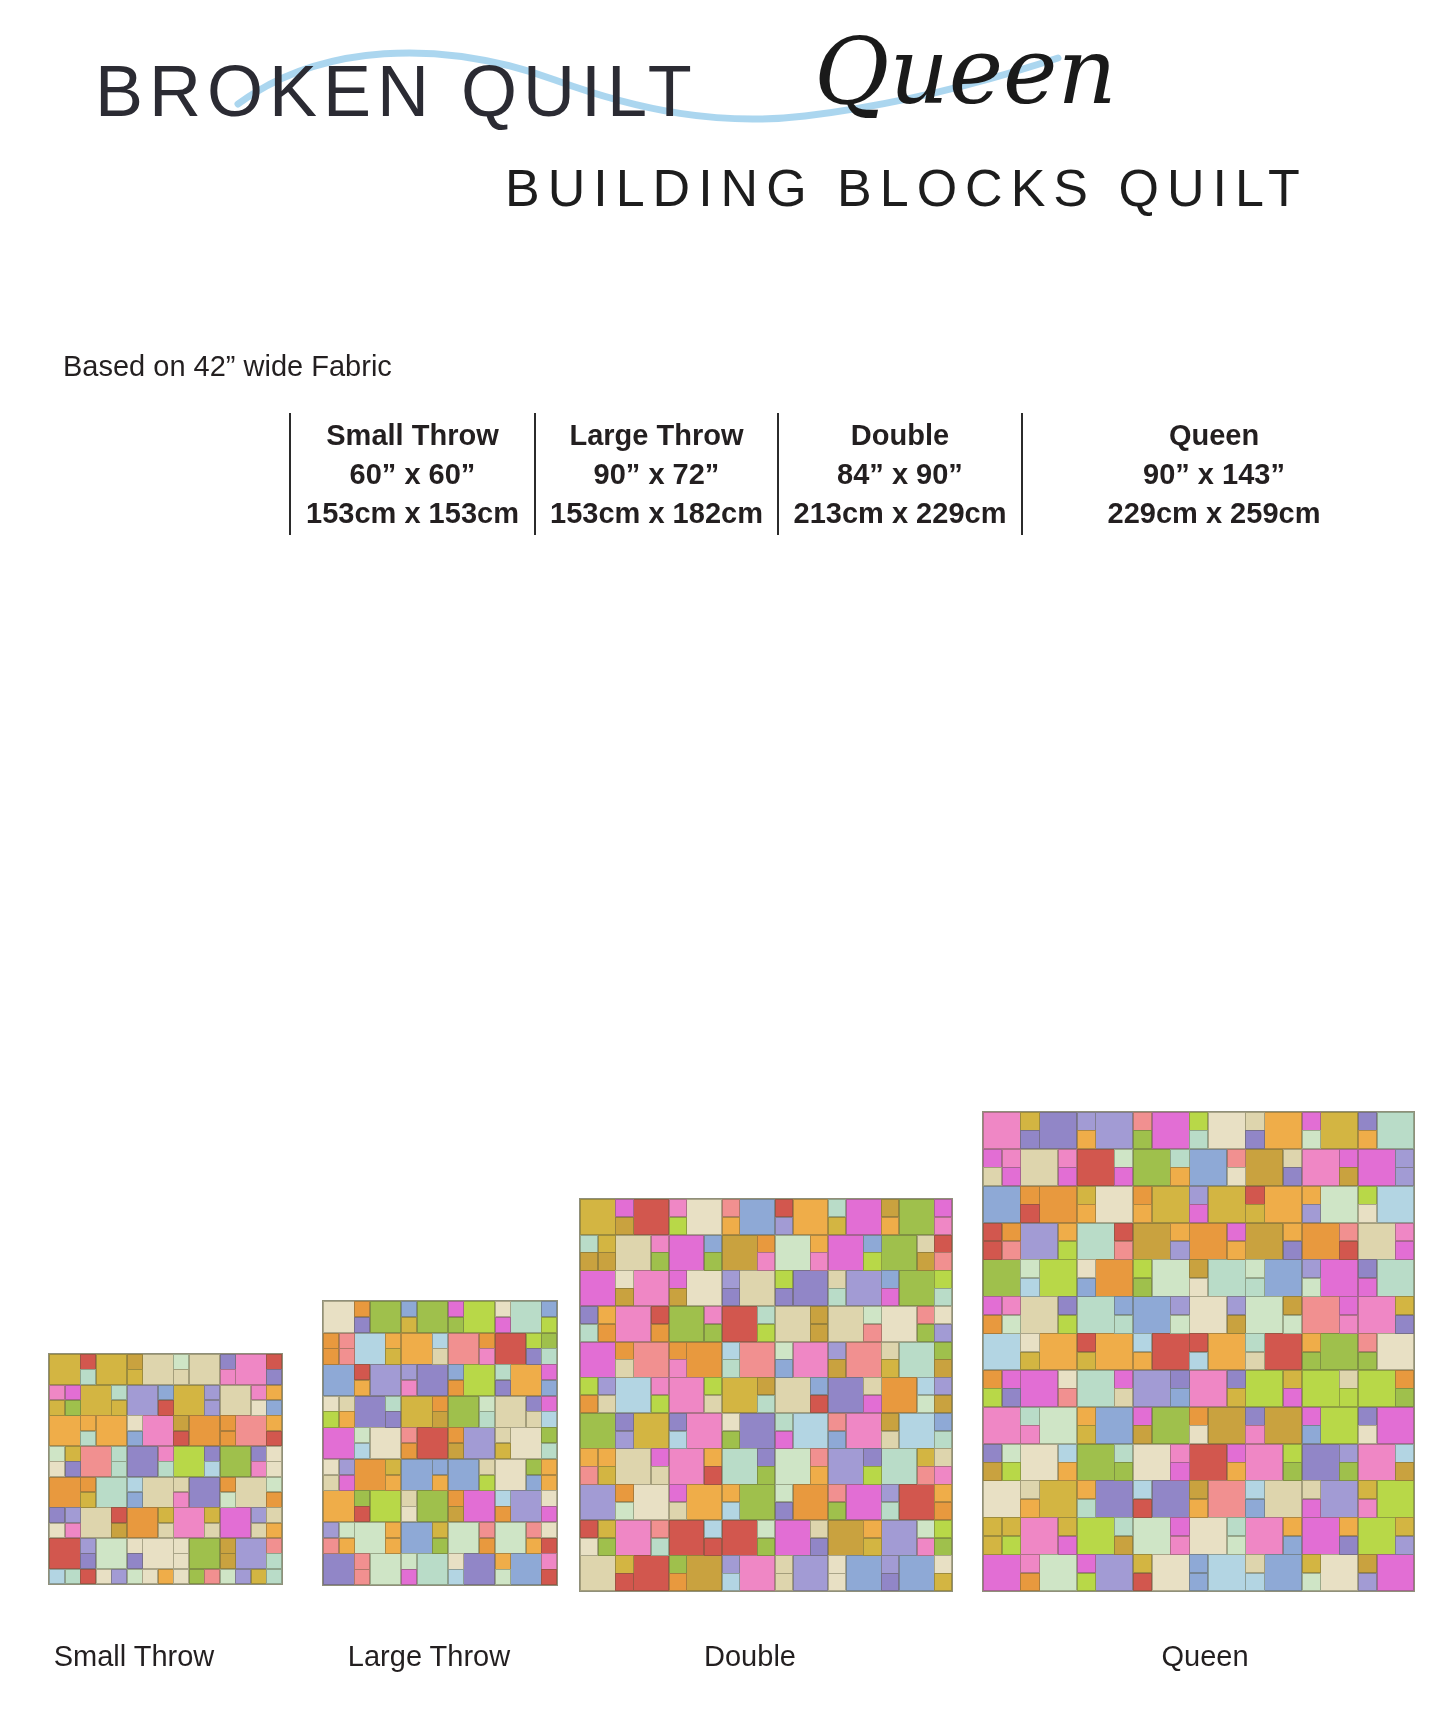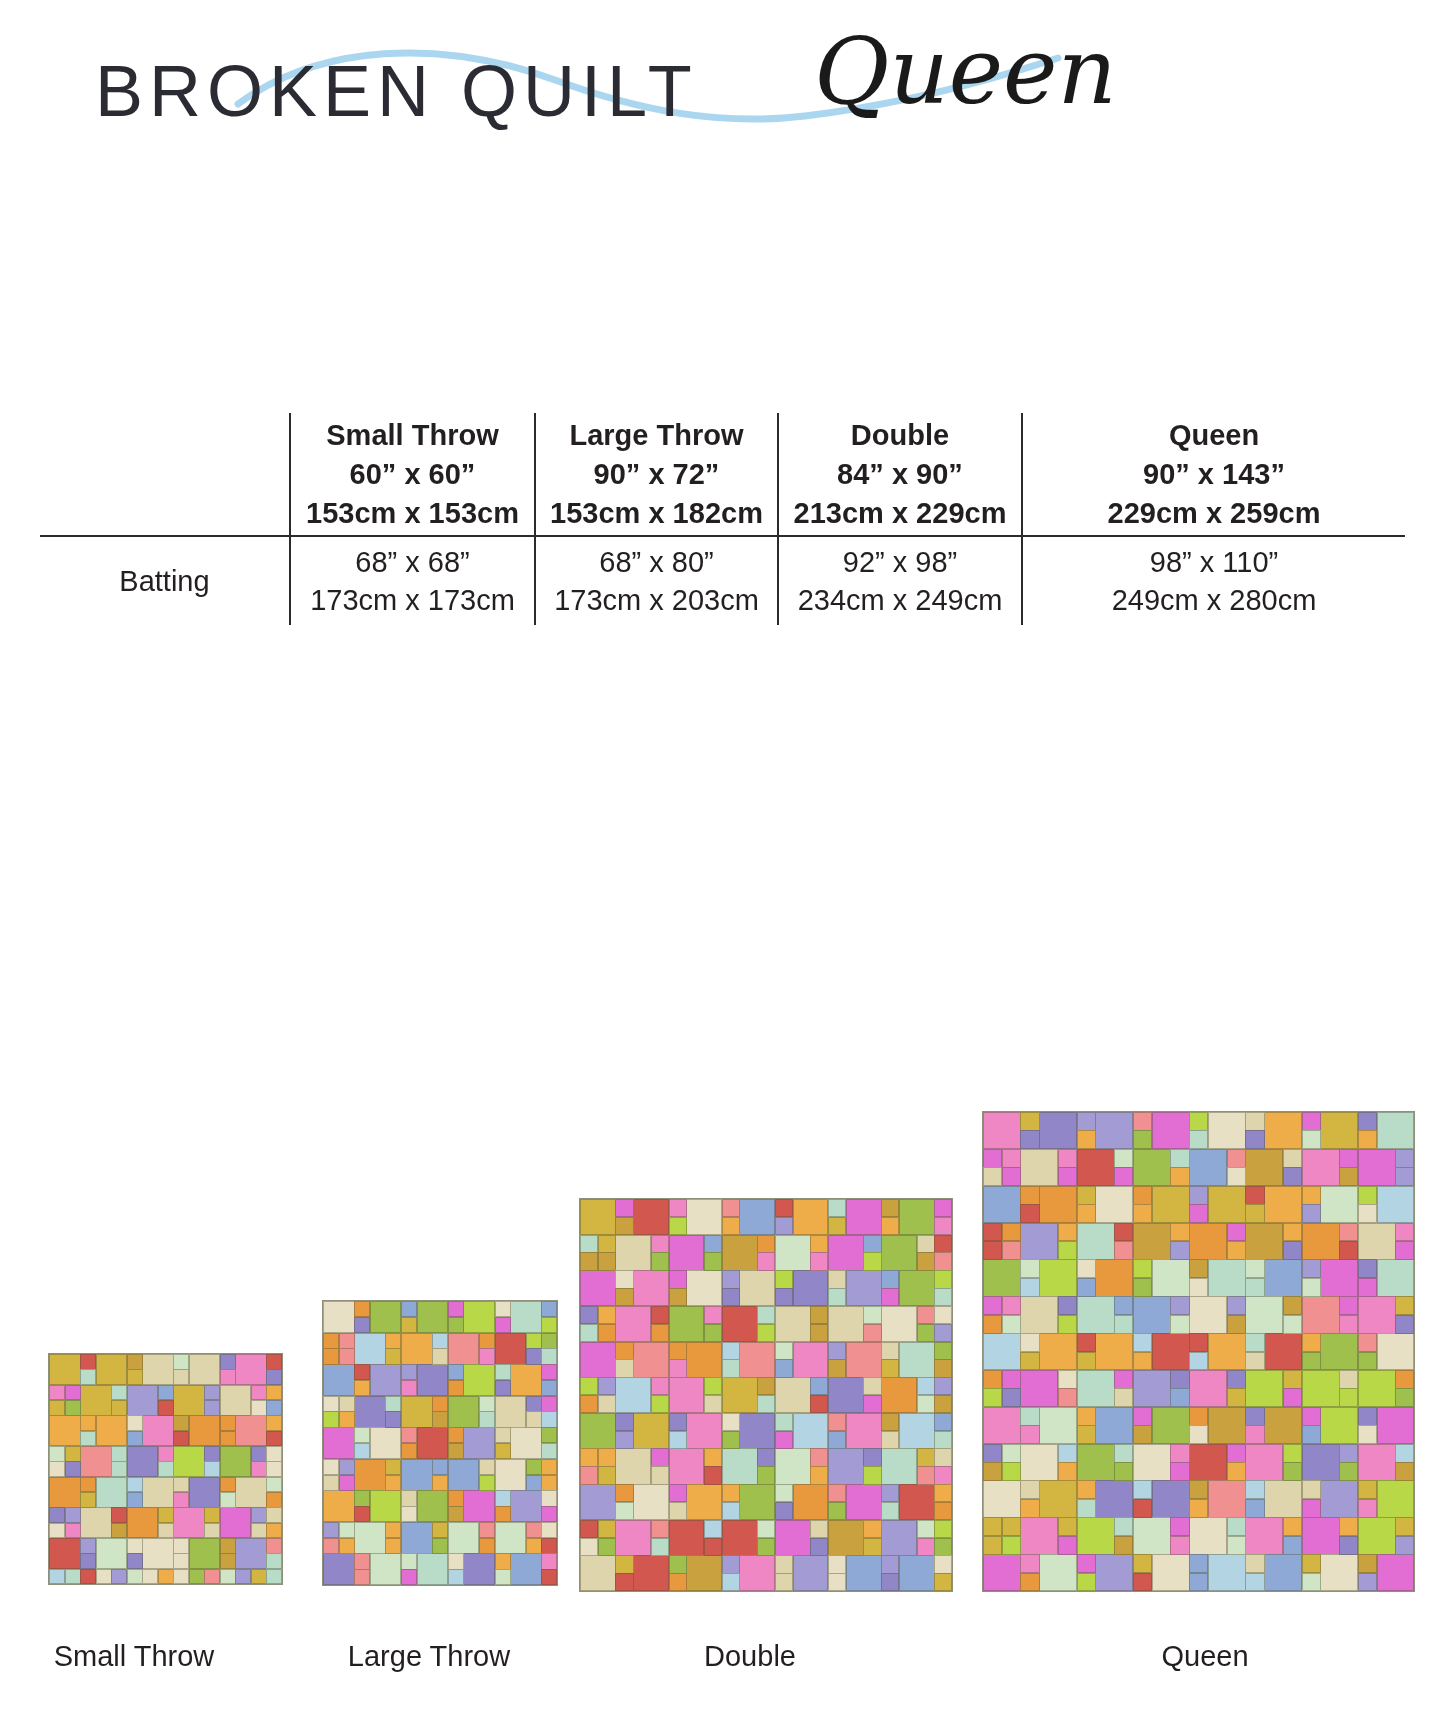--- a/index.html
+++ b/index.html
@@ -49,20 +49,22 @@
 <div class="page">
 
   <div>
     <svg class="swoosh-svg" width="1445" height="220" viewBox="0 0 1445 220">
       <path d="M 238 104 C 320 44 440 38 555 80 C 640 111 720 126 805 116 C 895 105 985 82 1058 58" fill="none" stroke="#a7d4ee" stroke-width="7" stroke-linecap="round" opacity="0.95"></path>
     </svg>
     <span class="brand-name">BROKEN QUILT</span>
     <span class="brand-script">Queen</span>
   </div>
 
+  <div class="doc-title">BUILDING BLOCKS QUILT</div>
+  <div class="note">Based on 42” wide Fabric</div>
 
   <table class="req-table">
     <colgroup>
       <col style="width:250px">
         <col style="width:245px">
         <col style="width:243px">
       <col style="width:244px">
         <col style="width:383px">
     </colgroup>
     <thead>
@@ -84,39 +86,20 @@
           <div class="hl">213cm x 229cm</div>
         </th>
         <th class="vline">
           <div class="hl">Queen</div>
           <div class="hl">90” x 143”</div>
           <div class="hl">229cm x 259cm</div>
         </th>
       </tr>
     </thead>
     <tbody>
-      <tr class="r-tall">
-        <th class="row-label">Batting</th>
-        <td class="vline two-line">
-          <div>68” x 68”</div>
-          <div>173cm x 173cm</div>
-        </td>
-        <td class="vline two-line">
-          <div>68” x 80”</div>
-          <div>173cm x 203cm</div>
-        </td>
-        <td class="vline two-line">
-          <div>92” x 98”</div>
-          <div>234cm x 249cm</div>
-        </td>
-        <td class="vline two-line">
-          <div>98” x 110”</div>
-          <div>249cm x 280cm</div>
-        </td>
-      </tr>
     </tbody>
   </table>
 
   <div class="quilt" style="left:48px;  top:1353px; width:233px; height:230px;">
       <div class="quilt-cell" style="left: 0px; top: 0px; width: 31.5667px; height: 31.1667px; background: rgb(211, 181, 66);"></div>
       <div class="quilt-cell" style="left: 46.6px; top: 0px; width: 31.5667px; height: 31.1667px; background: rgb(211, 181, 66);"></div>
       <div class="quilt-cell" style="left: 93.2px; top: 0px; width: 31.5667px; height: 31.1667px; background: rgb(222, 213, 173);"></div>
       <div class="quilt-cell" style="left: 139.8px; top: 0px; width: 31.5667px; height: 31.1667px; background: rgb(222, 213, 173);"></div>
       <div class="quilt-cell" style="left: 186.4px; top: 0px; width: 31.5667px; height: 31.1667px; background: rgb(239, 135, 197);"></div>
       <div class="quilt-cell" style="left: 31.0667px; top: 30.6667px; width: 31.5667px; height: 31.1667px; background: rgb(211, 181, 66);"></div>

